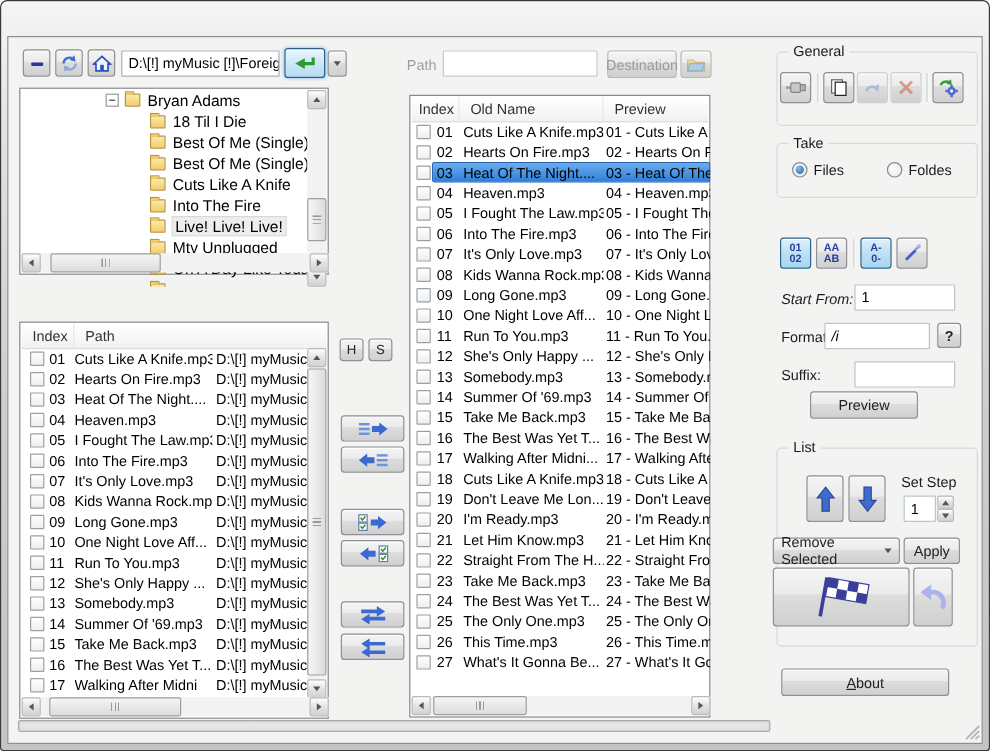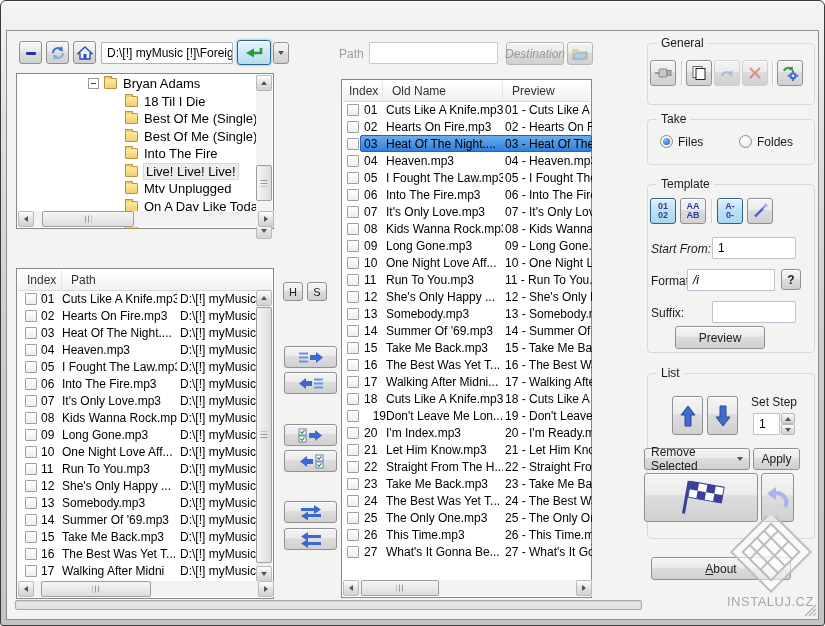--- a/index.html
+++ b/index.html
@@ -16,21 +16,21 @@
   .capbtn.close{background:linear-gradient(#efc0b0,#de8a6e 40%,#c85c3e 55%,#cf7450);}
   .glyph-min{width:11px;height:3px;background:#3a3a3a;margin-top:6px;}
   .glyph-max{width:9px;height:7px;border:2px solid #3a3a3a;}
   .glyph-x{color:#fff;font-weight:bold;font-size:12px;text-shadow:0 1px 1px #7a2a14;}
   
   .client{position:absolute;left:5px;top:29px;width:813px;height:590px;background:#f3f3f2;border:1px solid #8e8e8e;box-sizing:border-box;}
   
   .btn{position:absolute;box-sizing:border-box;border:1px solid #8e9094;border-radius:3px;
     background:linear-gradient(#f4f4f4,#ebebeb 45%,#dddddd 46%,#d0d0d0);box-shadow:inset 0 1px 0 #fff;
     display:flex;align-items:center;justify-content:center;color:#222;}
-  .btn.dis{color:#9a9a9a;border-color:#b8b8b8;font-style:italic;}
+  .btn.dis{color:#9a9a9a;border-color:#b8b8b8;}
   .txt{position:absolute;box-sizing:border-box;border:1px solid #a7b4be;background:#fff;padding:3px 5px 0 5px;
     white-space:nowrap;overflow:hidden;border-radius:1px;}
   .lblgray{position:absolute;color:#9aa0a6;}
   .lbl{position:absolute;color:#1a1a1a;}
   .group{position:absolute;border:1px solid #d9d9d9;border-radius:4px;box-sizing:border-box;}
   .group-label{position:absolute;top:-8px;left:9px;background:#f3f3f2;padding:0 4px;color:#1a1a1a;}
   .radio{position:absolute;width:13px;height:13px;border:1px solid #8a8a8a;border-radius:50%;box-sizing:border-box;
     background:radial-gradient(circle at 35% 30%,#fff,#e6e6e6);}
   .radio.on::after{content:'';position:absolute;left:2px;top:2px;width:7px;height:7px;border-radius:50%;
     background:radial-gradient(circle at 35% 30%,#7ec0f0,#1f5fae);}
@@ -142,20 +142,24 @@
         <div class="trow" style="padding-left: 107px;">
           <div class="folder"></div>
           <span>Best Of Me (Single) Part</span>
         </div>
         <div class="trow" style="padding-left: 107px;">
           <div class="folder"></div>
           <span>Best Of Me (Single) Part</span>
         </div>
         <div class="trow" style="padding-left: 107px;">
           <div class="folder"></div>
+          <span>Cuts Like A Knife</span>
+        </div>
+        <div class="trow" style="padding-left: 107px;">
+          <div class="folder"></div>
           <span>Into The Fire</span>
         </div>
         <div class="trow" style="padding-left: 107px;">
           <div class="folder"></div>
           <span class="tsel">Live! Live! Live!</span>
         </div>
         <div class="trow" style="padding-left: 107px;">
           <div class="folder"></div>
           <span>Mtv Unplugged</span>
         </div>
@@ -478,28 +482,28 @@
           <span class="cell" style="margin-left:2px;flex:1;">17 - Walking After</span>
         </div>
         <div class="lrow">
           <div class="cb" style="margin-left: 4px;"></div>
           <span class="cell" style="margin-left:5px;width:22px;">18</span>
           <span class="cell" style="width:117px;">Cuts Like A Knife.mp3</span>
           <span class="cell" style="margin-left:2px;flex:1;">18 - Cuts Like A K</span>
         </div>
         <div class="lrow">
           <div class="cb" style="margin-left: 4px;"></div>
-          <span class="cell" style="margin-left:5px;width:22px;text-align:right;">19</span>
+          <span class="cell" style="margin-left:5px;width:22px;">19</span>
           <span class="cell" style="width:117px;">Don't Leave Me Lon...</span>
           <span class="cell" style="margin-left:2px;flex:1;">19 - Don't Leave M</span>
         </div>
         <div class="lrow">
           <div class="cb" style="margin-left: 4px;"></div>
           <span class="cell" style="margin-left:5px;width:22px;">20</span>
-          <span class="cell" style="width:117px;">I'm Index.mp3</span>
+          <span class="cell" style="width:117px;">I'm Ready.mp3</span>
           <span class="cell" style="margin-left:2px;flex:1;">20 - I'm Ready.mp</span>
         </div>
         <div class="lrow">
           <div class="cb" style="margin-left: 4px;"></div>
           <span class="cell" style="margin-left:5px;width:22px;">21</span>
           <span class="cell" style="width:117px;">Let Him Know.mp3</span>
           <span class="cell" style="margin-left:2px;flex:1;">21 - Let Him Know</span>
         </div>
         <div class="lrow">
           <div class="cb" style="margin-left: 4px;"></div>
@@ -592,23 +596,20 @@
   </div>
 
   <div class="group" style="left:646px;top:118px;width:168px;height:46px;">
     <span class="group-label">Take</span>
   </div>
   <div class="radio on" style="left:659px;top:134px;"></div>
   <span class="lbl" style="left:677px;top:134px;">Files</span>
   <div class="radio" style="left:738px;top:134px;"></div>
   <span class="lbl" style="left:756px;top:134px;">Foldes</span>
 
-  <div class="group" style="left:646px;top:183px;width:168px;height:169px;">
-    <span class="group-label">Template</span>
-  </div>
   <div class="btn tmplbtn active" style="left:649px;top:197px;width:26px;height:26px;">
     <span>01</span>
       <span>02</span>
   </div>
   <div class="btn tmplbtn" style="left:679px;top:197px;width:26px;height:26px;">
     <span>AA</span>
       <span>AB</span>
   </div>
   <div class="sep-v" style="left:710px;top:198px;height:24px;"></div>
   <div class="btn tmplbtn active" style="left:716px;top:197px;width:26px;height:26px;">
@@ -675,34 +676,20 @@
       <polygon points="10,3 10,16 1,9.5" fill="#aab4ea"></polygon>
     </svg>
   </div>
 
   <div class="btn" style="left:650px;top:556px;width:140px;height:23px;">
     <span><u>A</u><span>bout</span></span>
   </div>
 
   <div class="pbar"></div>
 
-  <div class="watermark">
-    <svg width="100" height="78" viewBox="0 0 100 78">
-      <g transform="rotate(45 50 36)" fill="rgba(255,255,255,0.5)" stroke="#bdbdbd" stroke-width="2">
-        <rect x="22" y="8" width="56" height="56"></rect>
-        <rect x="30" y="16" width="40" height="40"></rect>
-        <line x1="30" y1="26" x2="70" y2="26"></line>
-        <line x1="30" y1="36" x2="70" y2="36"></line>
-        <line x1="30" y1="46" x2="70" y2="46"></line>
-        <line x1="40" y1="16" x2="40" y2="56"></line>
-        <line x1="55" y1="16" x2="55" y2="56"></line>
-      </g>
-    </svg>
-    <span class="wm-text">INSTALUJ.CZ</span>
-  </div>
 
   <svg class="grip" width="13" height="13" viewBox="0 0 13 13">
     <line x1="12" y1="1" x2="1" y2="12" stroke="#b5b5b5" stroke-width="1.5"></line>
     <line x1="12" y1="5" x2="5" y2="12" stroke="#b5b5b5" stroke-width="1.5"></line>
     <line x1="12" y1="9" x2="9" y2="12" stroke="#b5b5b5" stroke-width="1.5"></line>
   </svg>
 
 </div>
 
 </body></html>

